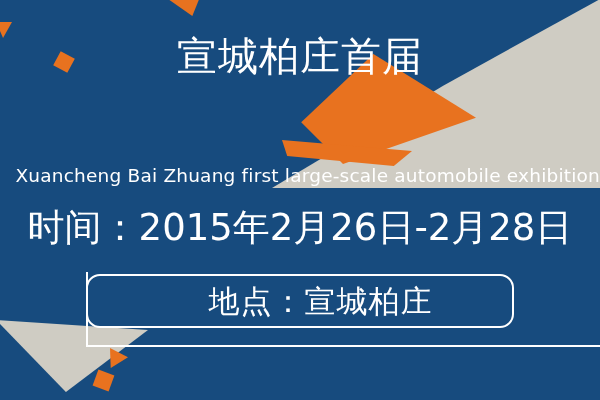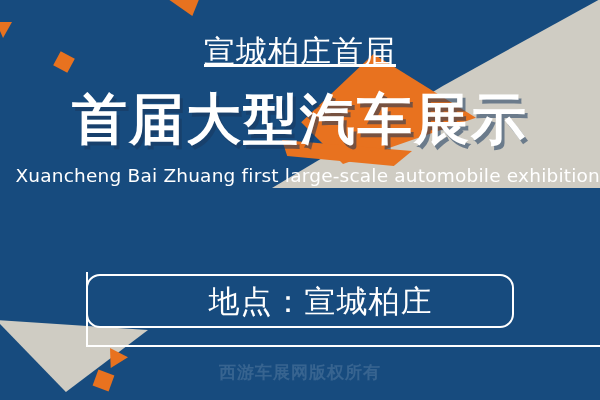--- a/index.html
+++ b/index.html
@@ -122,25 +122,24 @@
   }
 
   
   .txt { position: absolute; color: #fff; white-space: nowrap; }
 
   #pretitle {
     top: 36px;
     left: 0;
     width: 100%;
     text-align: center;
-    font-size: 31px;
+    font-size: 40px;
     letter-spacing: 1px;
     line-height: 1;
     font-weight: 400;
-    text-decoration: underline;
   }
 
   #headline {
     top: 92px;
     left: 0;
     width: 100%;
     text-align: center;
     font-size: 55px;
     font-weight: bold;
     line-height: 1;
@@ -217,24 +216,23 @@
   <div class="deco tri-top"></div>
   <div class="deco tri-tl"></div>
   <div class="deco dia-tl"></div>
   <div class="deco tri-bl"></div>
   <div class="deco dia-bl"></div>
   <div class="deco rule-h"></div>
   <div class="deco rule-v"></div>
 
   <div class="txt" id="pretitle">宣城柏庄首届</div>
 
-  <div class="txt" id="headline">首届大型汽车展示</div>
 
   <div class="txt" id="subtitle">Xuancheng Bai Zhuang first large-scale automobile exhibition</div>
 
+  <div class="txt" id="dateline">时间：2015年2月26日-2月28日</div>
 
   <div id="place-box">
     <span class="txt" id="place-text">地点：宣城柏庄</span>
   </div>
 
-  <div class="txt" id="watermark">西游车展网版权所有</div>
 
 </div>
 
 </body></html>

